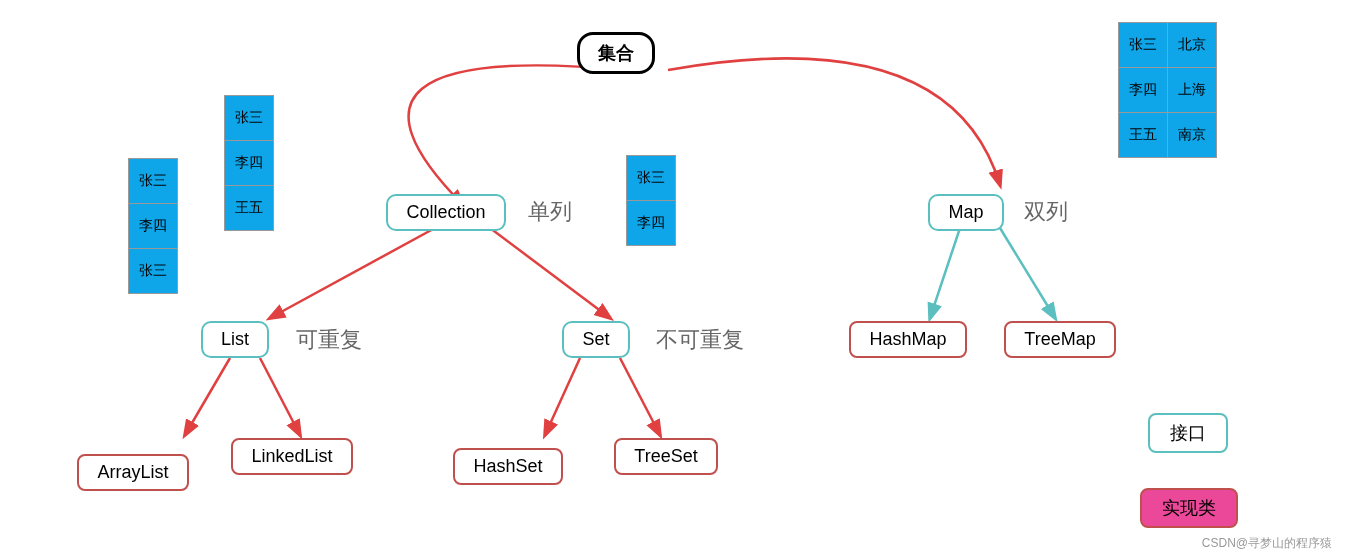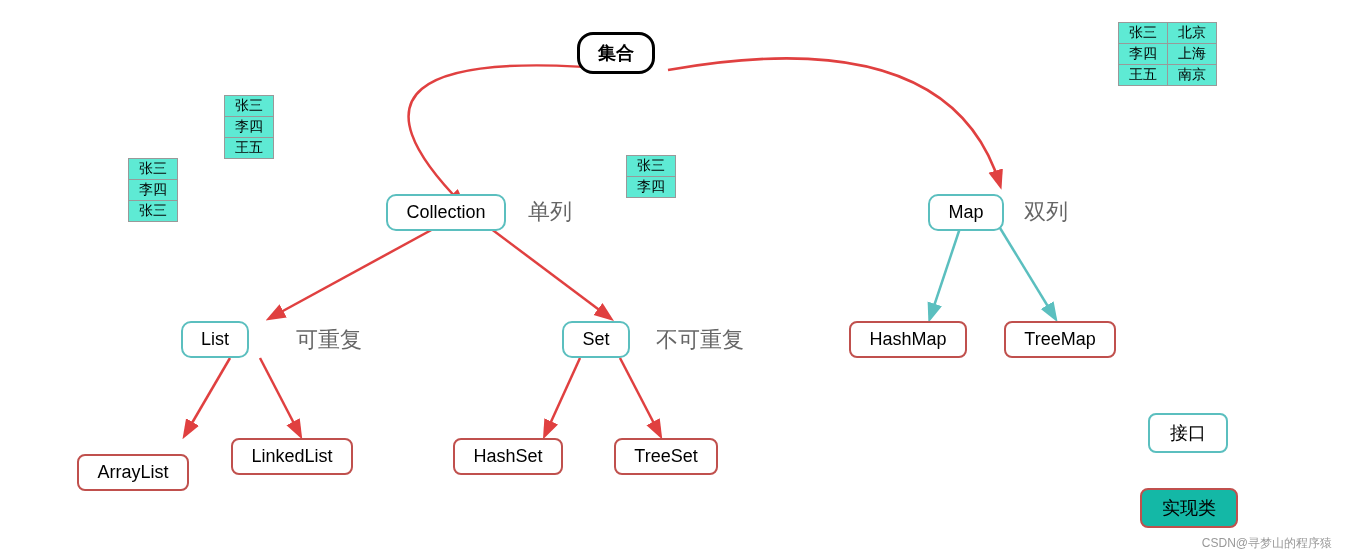--- a/index.html
+++ b/index.html
@@ -60,40 +60,40 @@
       color: #666;
     }
     
     .data-table {
       position: absolute;
       border-collapse: collapse;
       font-size: 14px;
     }
     .data-table td {
       border: 1px solid #999;
-      padding: 1px 10px;
+      padding: 13px 10px;
       text-align: center;
-      background: #5eead4;
+      background: #0ea5e9;
     }
     
     .legend-box-blue {
       position: absolute;
       border: 2px solid #5bbfbf;
       border-radius: 8px;
       padding: 6px 20px;
       font-size: 16px;
       background: #fff;
     }
     .legend-box-red {
       position: absolute;
       border: 2px solid #c0504d;
       border-radius: 8px;
       padding: 6px 20px;
       font-size: 16px;
-      background: #14b8a6;
+      background: #ec4899;
     }
     .watermark {
       position: absolute;
       bottom: 8px;
       right: 20px;
       font-size: 12px;
       color: #999;
       margin-top: 8px;
     }
   </style>
@@ -143,21 +143,21 @@
   </div>
 
   <div class="label-text" style="left:528px; top:197px;">单列</div>
 
   <div class="node" style="left:916px; top:188px; width:100px; height:48px;">
     <div class="node-box-blue">Map</div>
   </div>
 
   <div class="label-text" style="left:1024px; top:197px;">双列</div>
 
-  <div class="node" style="left:160px; top:315px; width:110px; height:48px;">
+  <div class="node" style="left:180px; top:315px; width:110px; height:48px;">
     <div class="node-box-blue">List</div>
   </div>
 
   <div class="label-text" style="left:296px; top:325px;">可重复</div>
 
   <div class="node" style="left:546px; top:315px; width:100px; height:48px;">
     <div class="node-box-blue">Set</div>
   </div>
 
   <div class="label-text" style="left:656px; top:325px;">不可重复</div>
@@ -171,21 +171,21 @@
   </div>
 
   <div class="node" style="left:68px; top:448px; width:130px; height:48px;">
     <div class="node-box-red">ArrayList</div>
   </div>
 
   <div class="node" style="left:222px; top:432px; width:140px; height:48px;">
     <div class="node-box-red">LinkedList</div>
   </div>
 
-  <div class="node" style="left:448px; top:432px; width:120px; height:48px;">
+  <div class="node" style="left:448px; top:442px; width:120px; height:48px;">
     <div class="node-box-red">HashSet</div>
   </div>
 
   <div class="node" style="left:606px; top:432px; width:120px; height:48px;">
     <div class="node-box-red">TreeSet</div>
   </div>
 
   <table class="data-table" style="left:1118px; top:22px;">
     <tbody>
       <tr>

